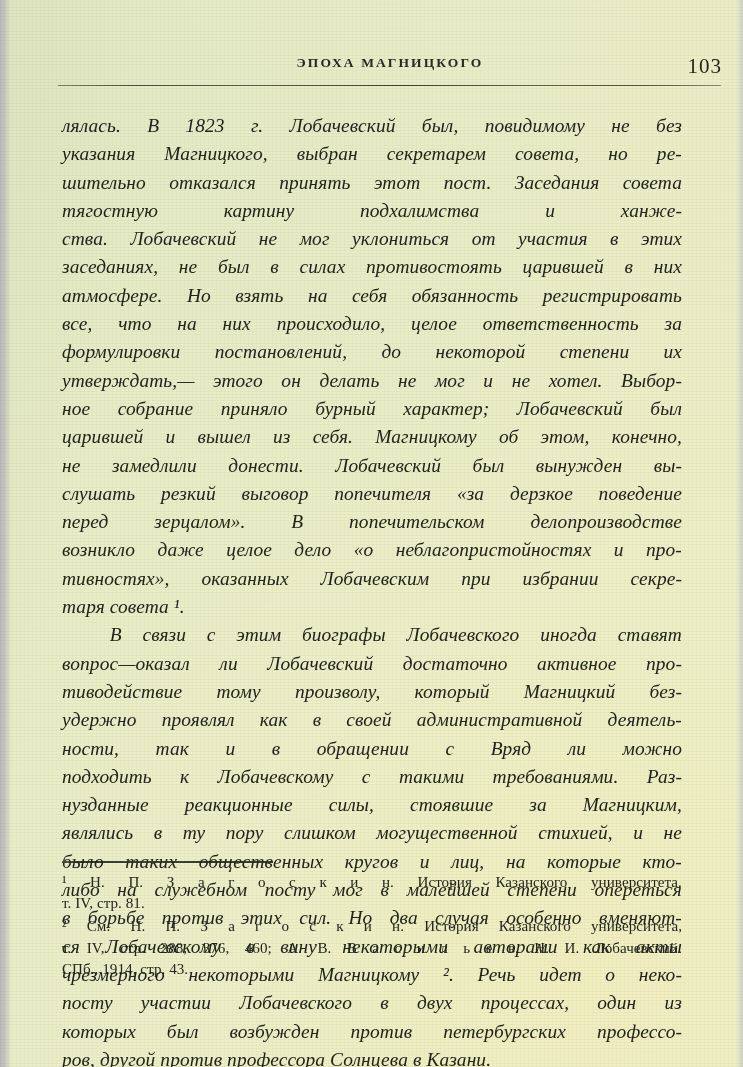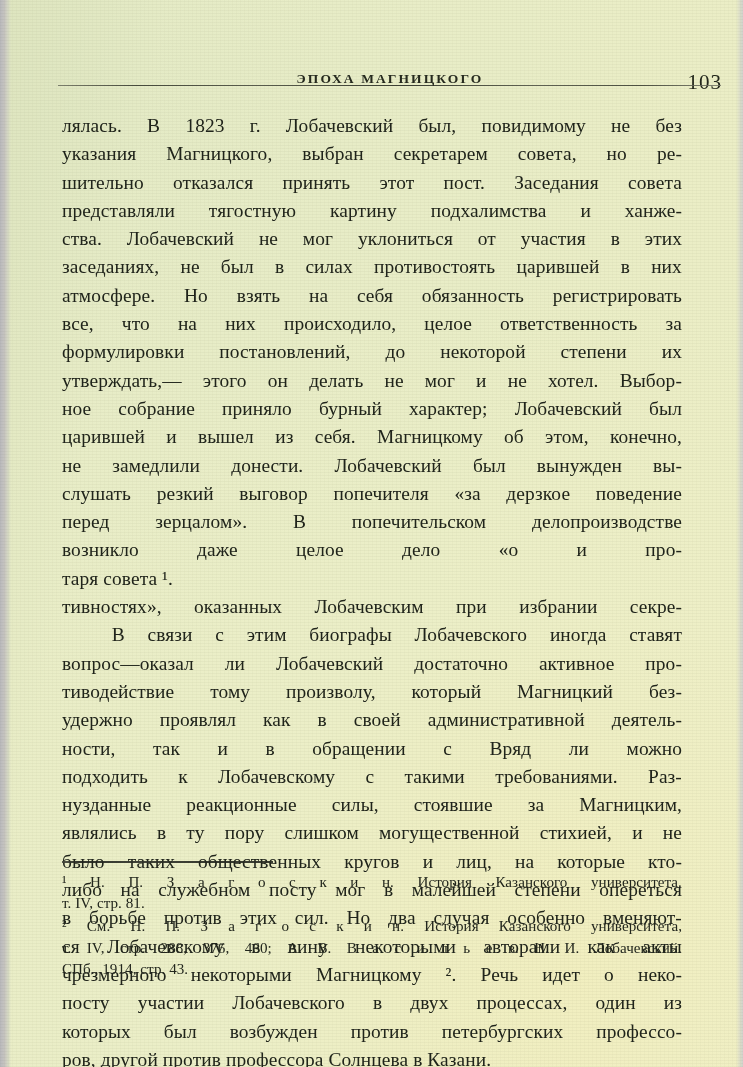--- a/index.html
+++ b/index.html
@@ -54,21 +54,21 @@
     position: absolute;
     left: 0; top: 0;
     width: 743px;
     height: 1067px;
   }
 
   
   .runhead {
     position: absolute;
     left: 58px;
-    top: 71px;
+    top: 55px;
     width: 664px;
     height: 26px;
   }
   .runhead-title {
     position: absolute;
     left: 0; right: 0;
     text-align: center;
     font-size: 13.5px;
     letter-spacing: 2.1px;
     color: #262a1f;
@@ -101,20 +101,21 @@
     width: 620px;
   }
   .para {
     margin: 0;
     color: #20241b;
     font-size: 19.4px;
     line-height: 28.3px;
     text-align: justify;
     text-align-last: left;
     letter-spacing: 0.1px;
+    font-style: italic;
   }
 
   
   .ln {
     display: block;
     white-space: nowrap;
     color: #20241b;
   }
   .ln.j {
     display: flex;
@@ -206,21 +207,20 @@
           <span class="ln j">
             <span>шительно</span>
             <span>отказался</span>
             <span>принять</span>
             <span>этот</span>
             <span>пост.</span>
             <span>Заседания</span>
             <span>совета</span>
           </span>
           <span class="ln j">
-            <span>представляли</span>
             <span>тягостную</span>
             <span>картину</span>
             <span>подхалимства</span>
             <span>и</span>
             <span>ханже-</span>
           </span>
           <span class="ln j">
             <span>ства.</span>
             <span>Лобачевский</span>
             <span>не</span>
@@ -325,32 +325,33 @@
             <span>В</span>
             <span>попечительском</span>
             <span>делопроизводстве</span>
           </span>
           <span class="ln j">
             <span>возникло</span>
             <span>даже</span>
             <span>целое</span>
             <span>дело</span>
             <span>«о</span>
+            <span>неблагопристойностях</span>
             <span>и</span>
             <span>про-</span>
           </span>
-          <span class="ln">таря совета ¹.</span>
           <span class="ln j">
             <span>тивностях»,</span>
             <span>оказанных</span>
             <span>Лобачевским</span>
             <span>при</span>
             <span>избрании</span>
             <span>секре-</span>
           </span>
+          <span class="ln">таря совета ¹.</span>
         </p>
       <p class="para" id="p2">
           <span class="ln j">
             <span class="ind"></span>
             <span>В</span>
             <span>связи</span>
             <span>с</span>
             <span>этим</span>
             <span>биографы</span>
             <span>Лобачевского</span>

